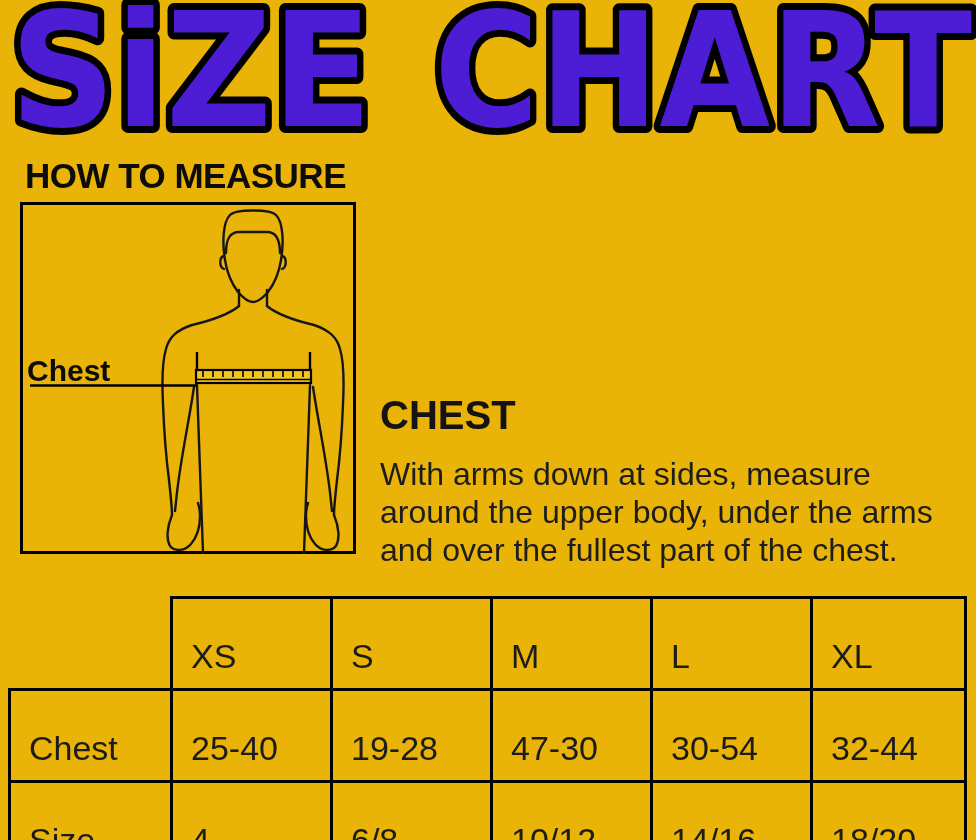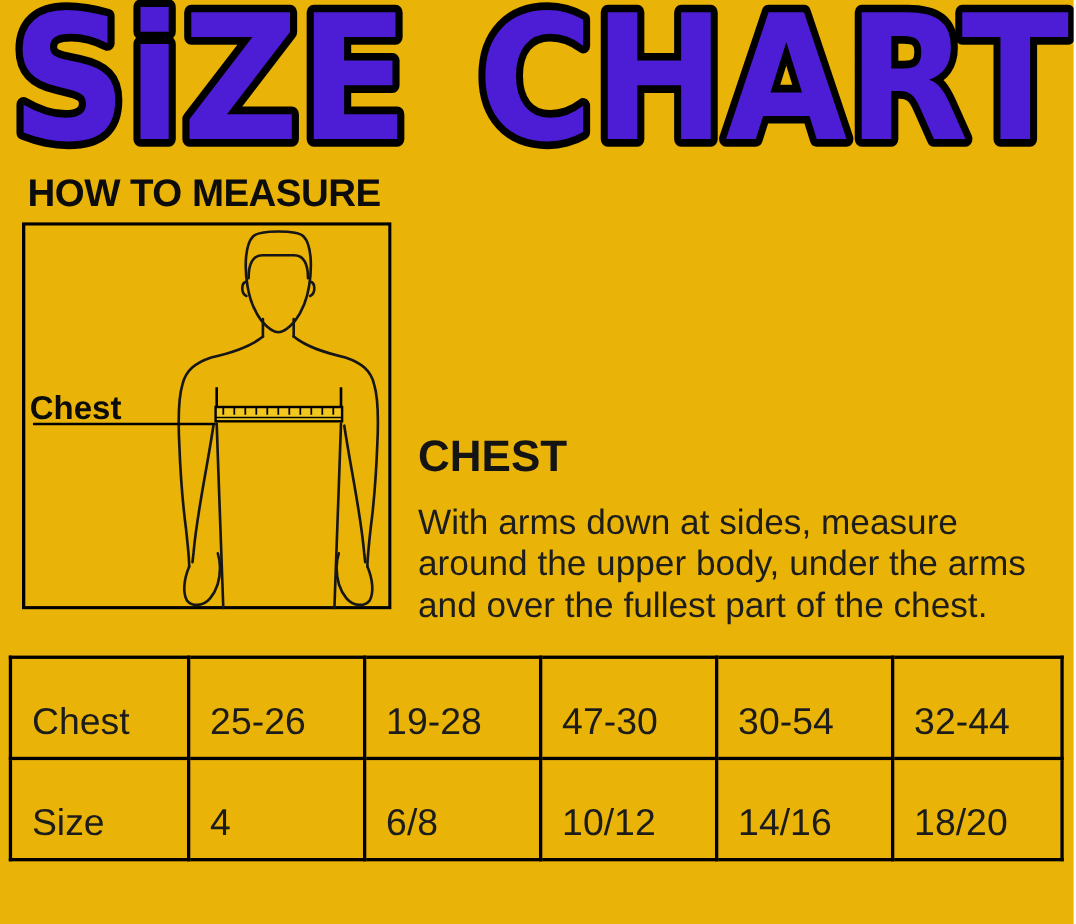--- a/index.html
+++ b/index.html
@@ -126,22 +126,30 @@
     <colgroup>
       <col style="width:162px">
         <col style="width:160px">
         <col style="width:160px">
       <col style="width:160px">
         <col style="width:160px">
         <col style="width:154px">
     </colgroup>
     <tbody>
       <tr>
+        <td class="ghost"></td>
+        <td>XS</td>
+        <td>S</td>
+        <td>M</td>
+        <td>L</td>
+        <td>XL</td>
+      </tr>
+      <tr>
         <td>Chest</td>
-        <td>25-26</td>
+        <td>25-40</td>
         <td>19-28</td>
         <td>47-30</td>
         <td>30-54</td>
         <td>32-44</td>
       </tr>
       <tr>
         <td>Size</td>
         <td>4</td>
         <td>6/8</td>
         <td>10/12</td>

